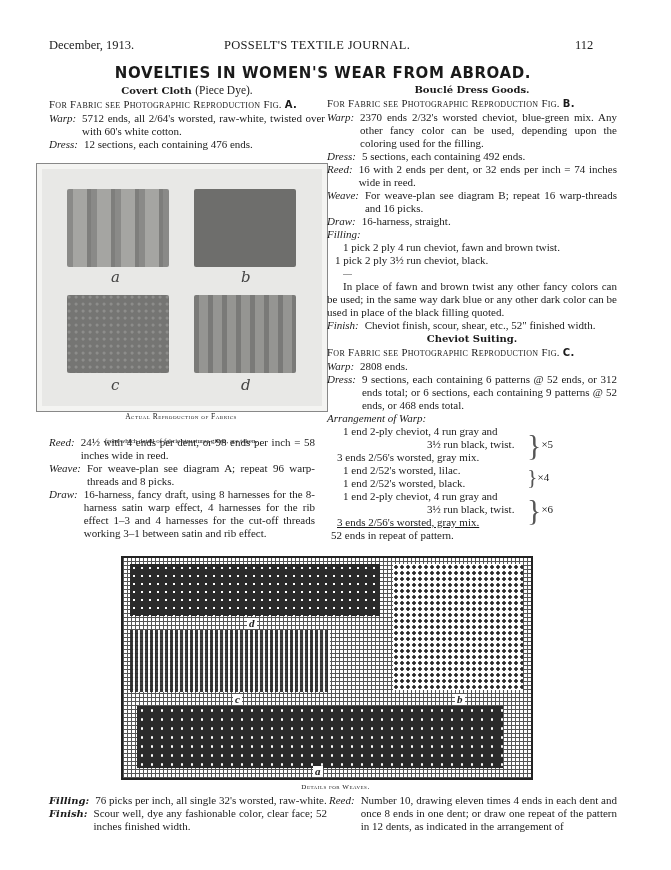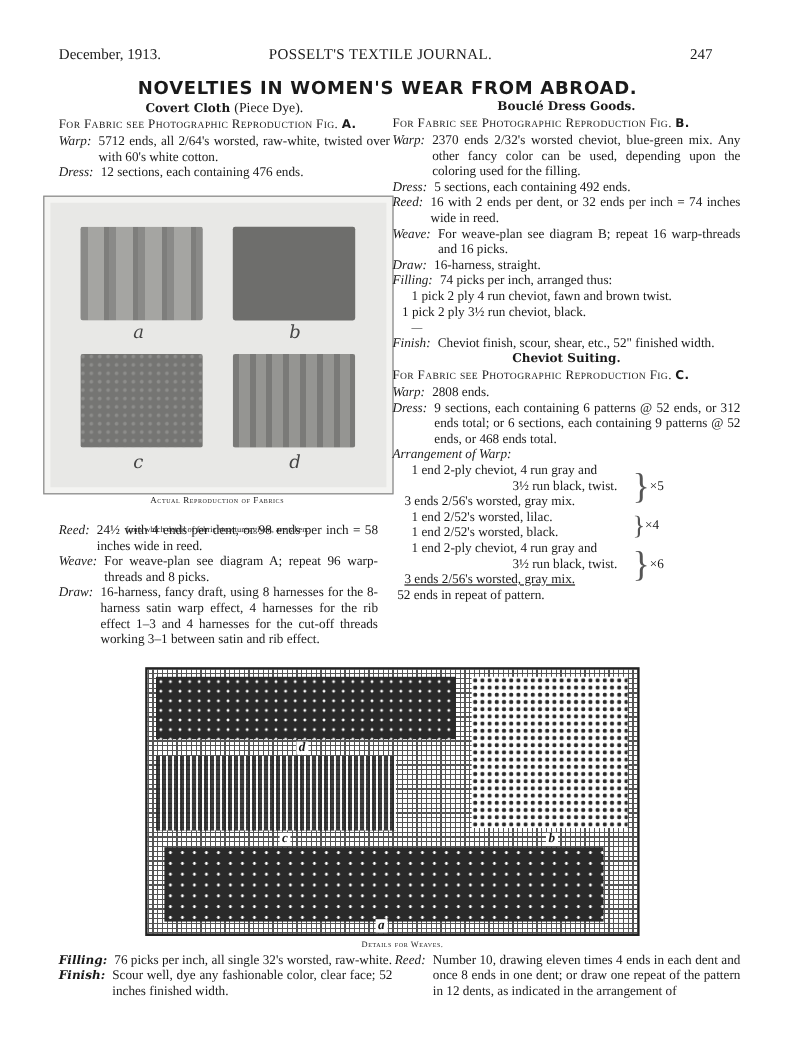--- a/index.html
+++ b/index.html
@@ -54,21 +54,21 @@
             padding:0 2px; line-height:11px; }
   .wcap { top:783px; left:0; width:671px; text-align:center; font-variant:small-caps; font-size:7px; letter-spacing:0.5px; }
   .bold-lbl { font-style:italic; font-weight:bold; font-family:"DejaVu Serif", serif; font-size:10px; }
   .brace { font-size:11px; }
 </style>
 </head>
 <body>
 
 <div class="abs hdr hdr-left">December, 1913.</div>
 <div class="abs hdr hdr-center">POSSELT'S TEXTILE JOURNAL.</div>
-<div class="abs hdr hdr-right">247</div>
+<div class="abs hdr hdr-right">112</div>
 
 <div class="abs title">NOVELTIES IN WOMEN'S WEAR FROM ABROAD.</div>
 
 <div class="abs" style="left:49px; top:84px; width:276px;">
   <div class="sub">
     <span>Covert Cloth</span>
     <span class="paren">(Piece Dye).</span>
   </div>
   <div class="sc" style="margin-top:2px;">
     <span>For Fabric see Photographic Reproduction Fig.</span>
@@ -135,25 +135,25 @@
   <div class="para row">
     <span class="lbl">Weave:</span>
     <span class="txt">For weave-plan see diagram B; repeat 16 warp-threads and 16 picks.</span>
   </div>
   <div class="para row">
     <span class="lbl">Draw:</span>
     <span class="txt">16-harness, straight.</span>
   </div>
   <div class="para row">
     <span class="lbl">Filling:</span>
-    <span class="txt">74 picks per inch, arranged thus:</span>
   </div>
   <div class="para" style="padding-left:16px;">1 pick 2 ply 4 run cheviot, fawn and brown twist.</div>
   <div class="para" style="padding-left:8px;">1 pick 2 ply 3½ run cheviot, black.</div>
   <div class="para" style="padding-left:16px; font-size:9px;">—</div>
+  <div class="para" style="text-indent:16px; text-align:justify;">In place of fawn and brown twist any other fancy colors can be used; in the same way dark blue or any other dark color can be used in place of the black filling quoted.</div>
   <div class="para row">
     <span class="lbl">Finish:</span>
     <span class="txt">Cheviot finish, scour, shear, etc., 52" finished width.</span>
   </div>
 
   <div class="sub" style="margin-top:1px;">Cheviot Suiting.</div>
   <div class="sc" style="margin-top:2px;">
     <span>For Fabric see Photographic Reproduction Fig.</span>
     <b>C.</b>
   </div>

